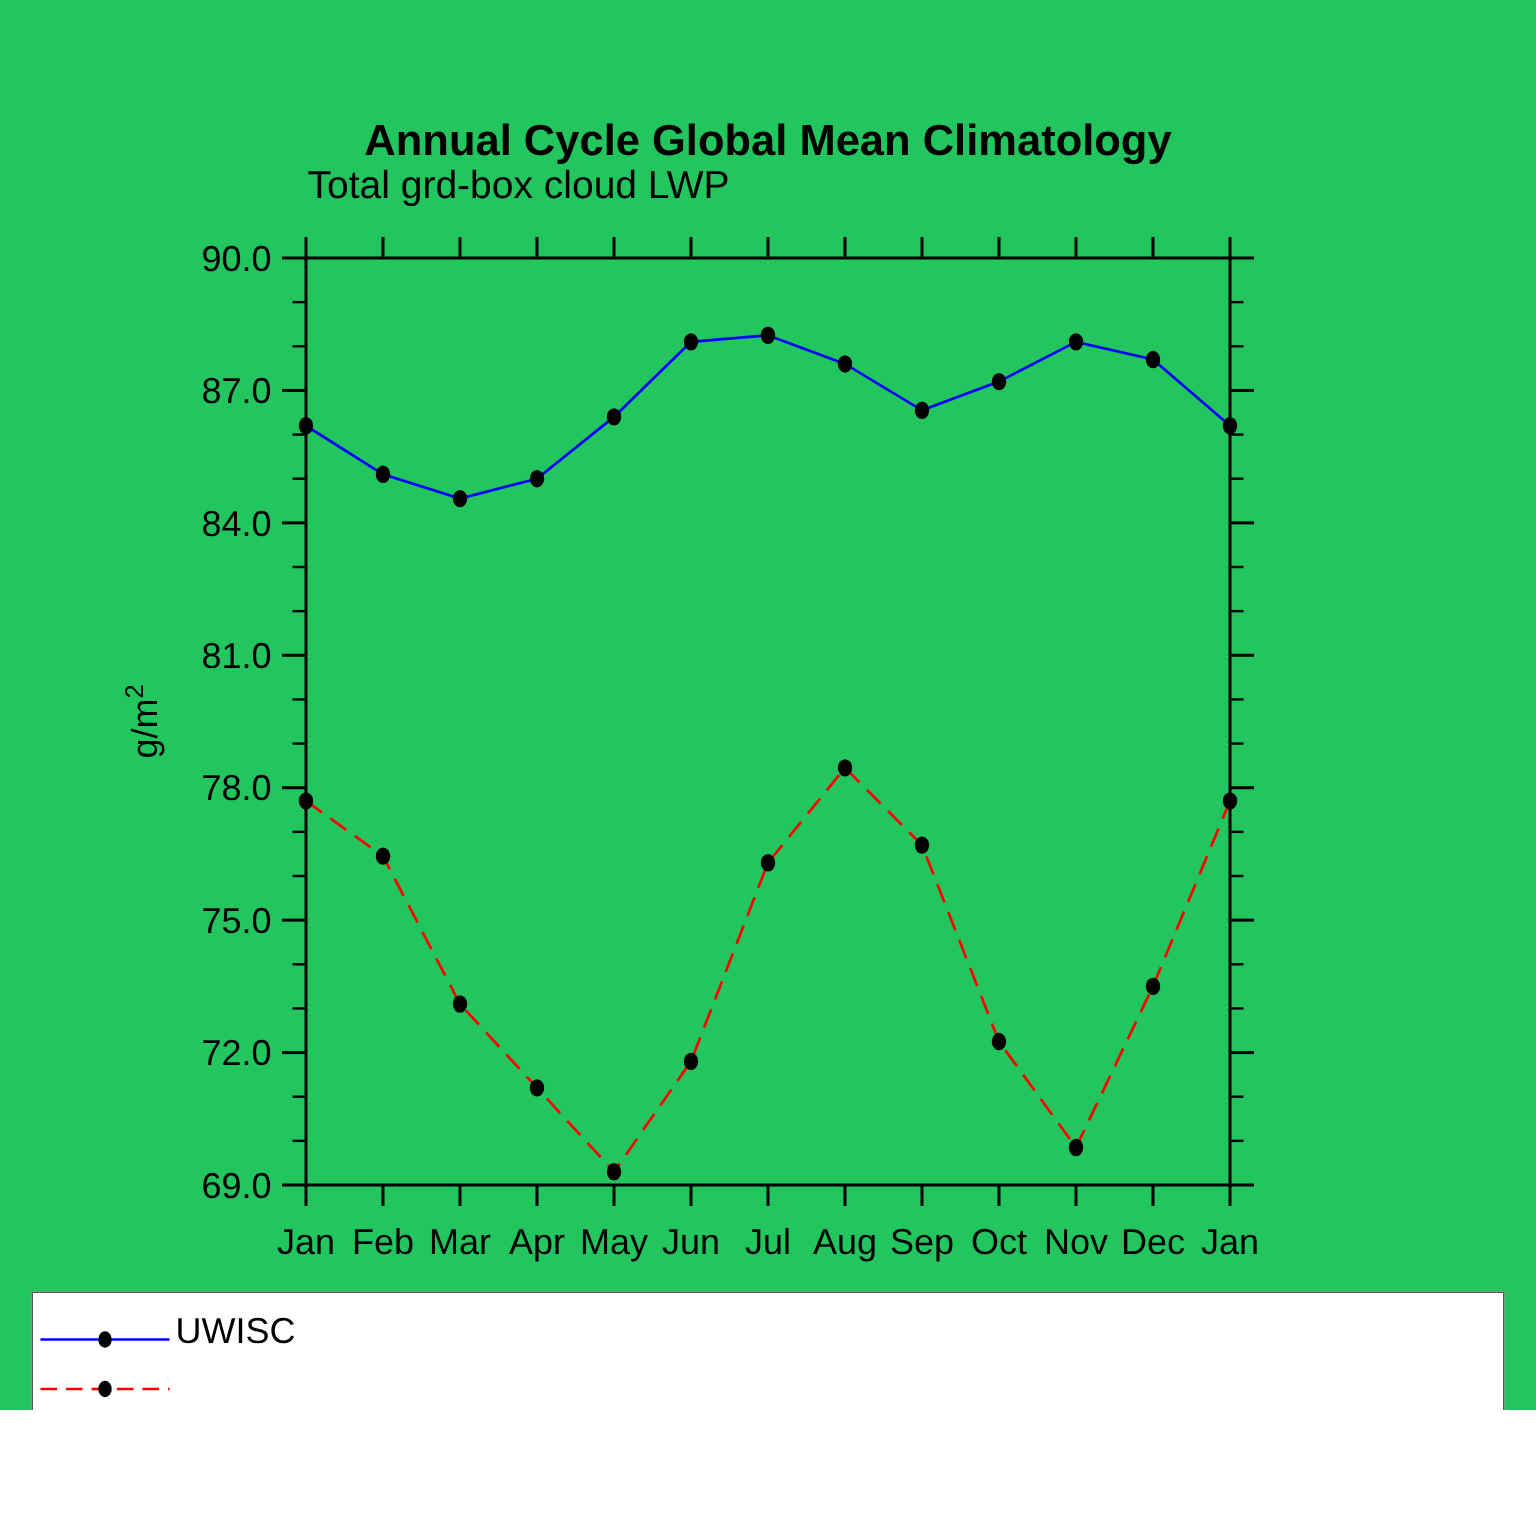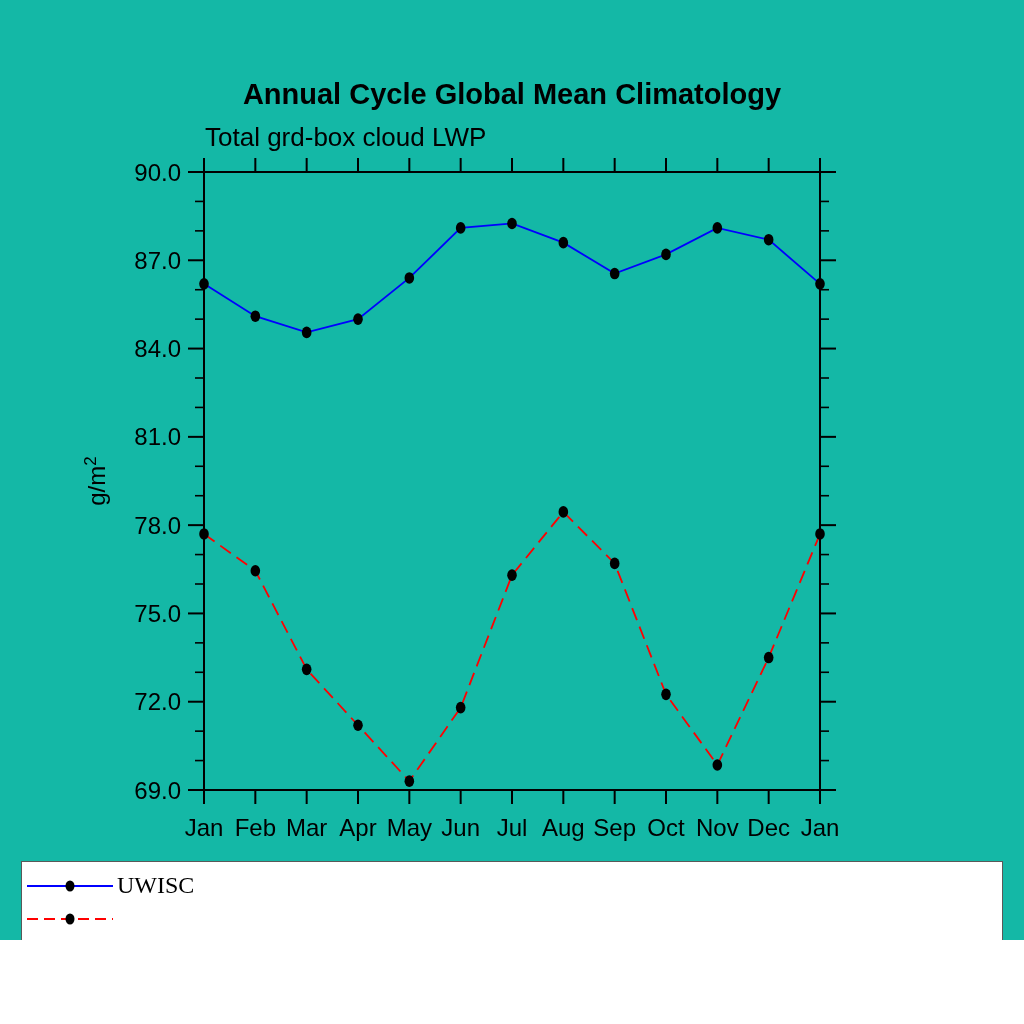--- a/index.html
+++ b/index.html
@@ -1,28 +1,28 @@
 <!DOCTYPE html>
 <html><head>
 <meta charset="utf-8">
 <style>
   html,body{margin:0;padding:0;}
   body{width:1024px;height:1024px;background:#ffffff;font-family:"Liberation Sans",sans-serif;}
-  .page{position:relative;width:1024px;height:940px;background:#14b8a6;overflow:hidden;}
+  .page{position:relative;width:1024px;height:940px;background:#22c55e;overflow:hidden;}
   .title{position:absolute;left:204px;top:78px;width:616px;text-align:center;
          font-size:29px;font-weight:bold;color:#000;white-space:nowrap;}
-  .subtitle{position:absolute;left:205px;top:122px;font-size:26px;color:#000;white-space:nowrap;}
+  .subtitle{position:absolute;left:205px;top:108px;font-size:26px;color:#000;white-space:nowrap;}
   #chart{position:absolute;left:0;top:0;}
   .ylabel{position:absolute;left:96px;top:481px;transform:translate(-50%,-50%) rotate(-90deg);
           font-size:24px;color:#000;white-space:nowrap;}
   .ylabel sup{font-size:17px;}
   .legend{position:absolute;left:21px;top:861px;width:982px;height:82px;
           border:1.5px solid #595959;box-sizing:border-box;
           display:flex;flex-direction:column;justify-content:center;background:#fff;}
-  .lrow{display:flex;align-items:center;height:33px;padding-left:3px;font-family:Liberation Serif, serif;}
+  .lrow{display:flex;align-items:flex-end;height:33px;padding-left:3px;}
   .lsample{width:90px;height:18px;flex:0 0 auto;}
   .ltext{font-size:24px;color:#000;margin-left:2px;white-space:nowrap;}
 </style>
 </head>
 <body>
 
 <div class="page">
 
   <div class="title">Annual Cycle Global Mean Climatology</div>
   <div class="subtitle">Total grd-box cloud LWP</div>

